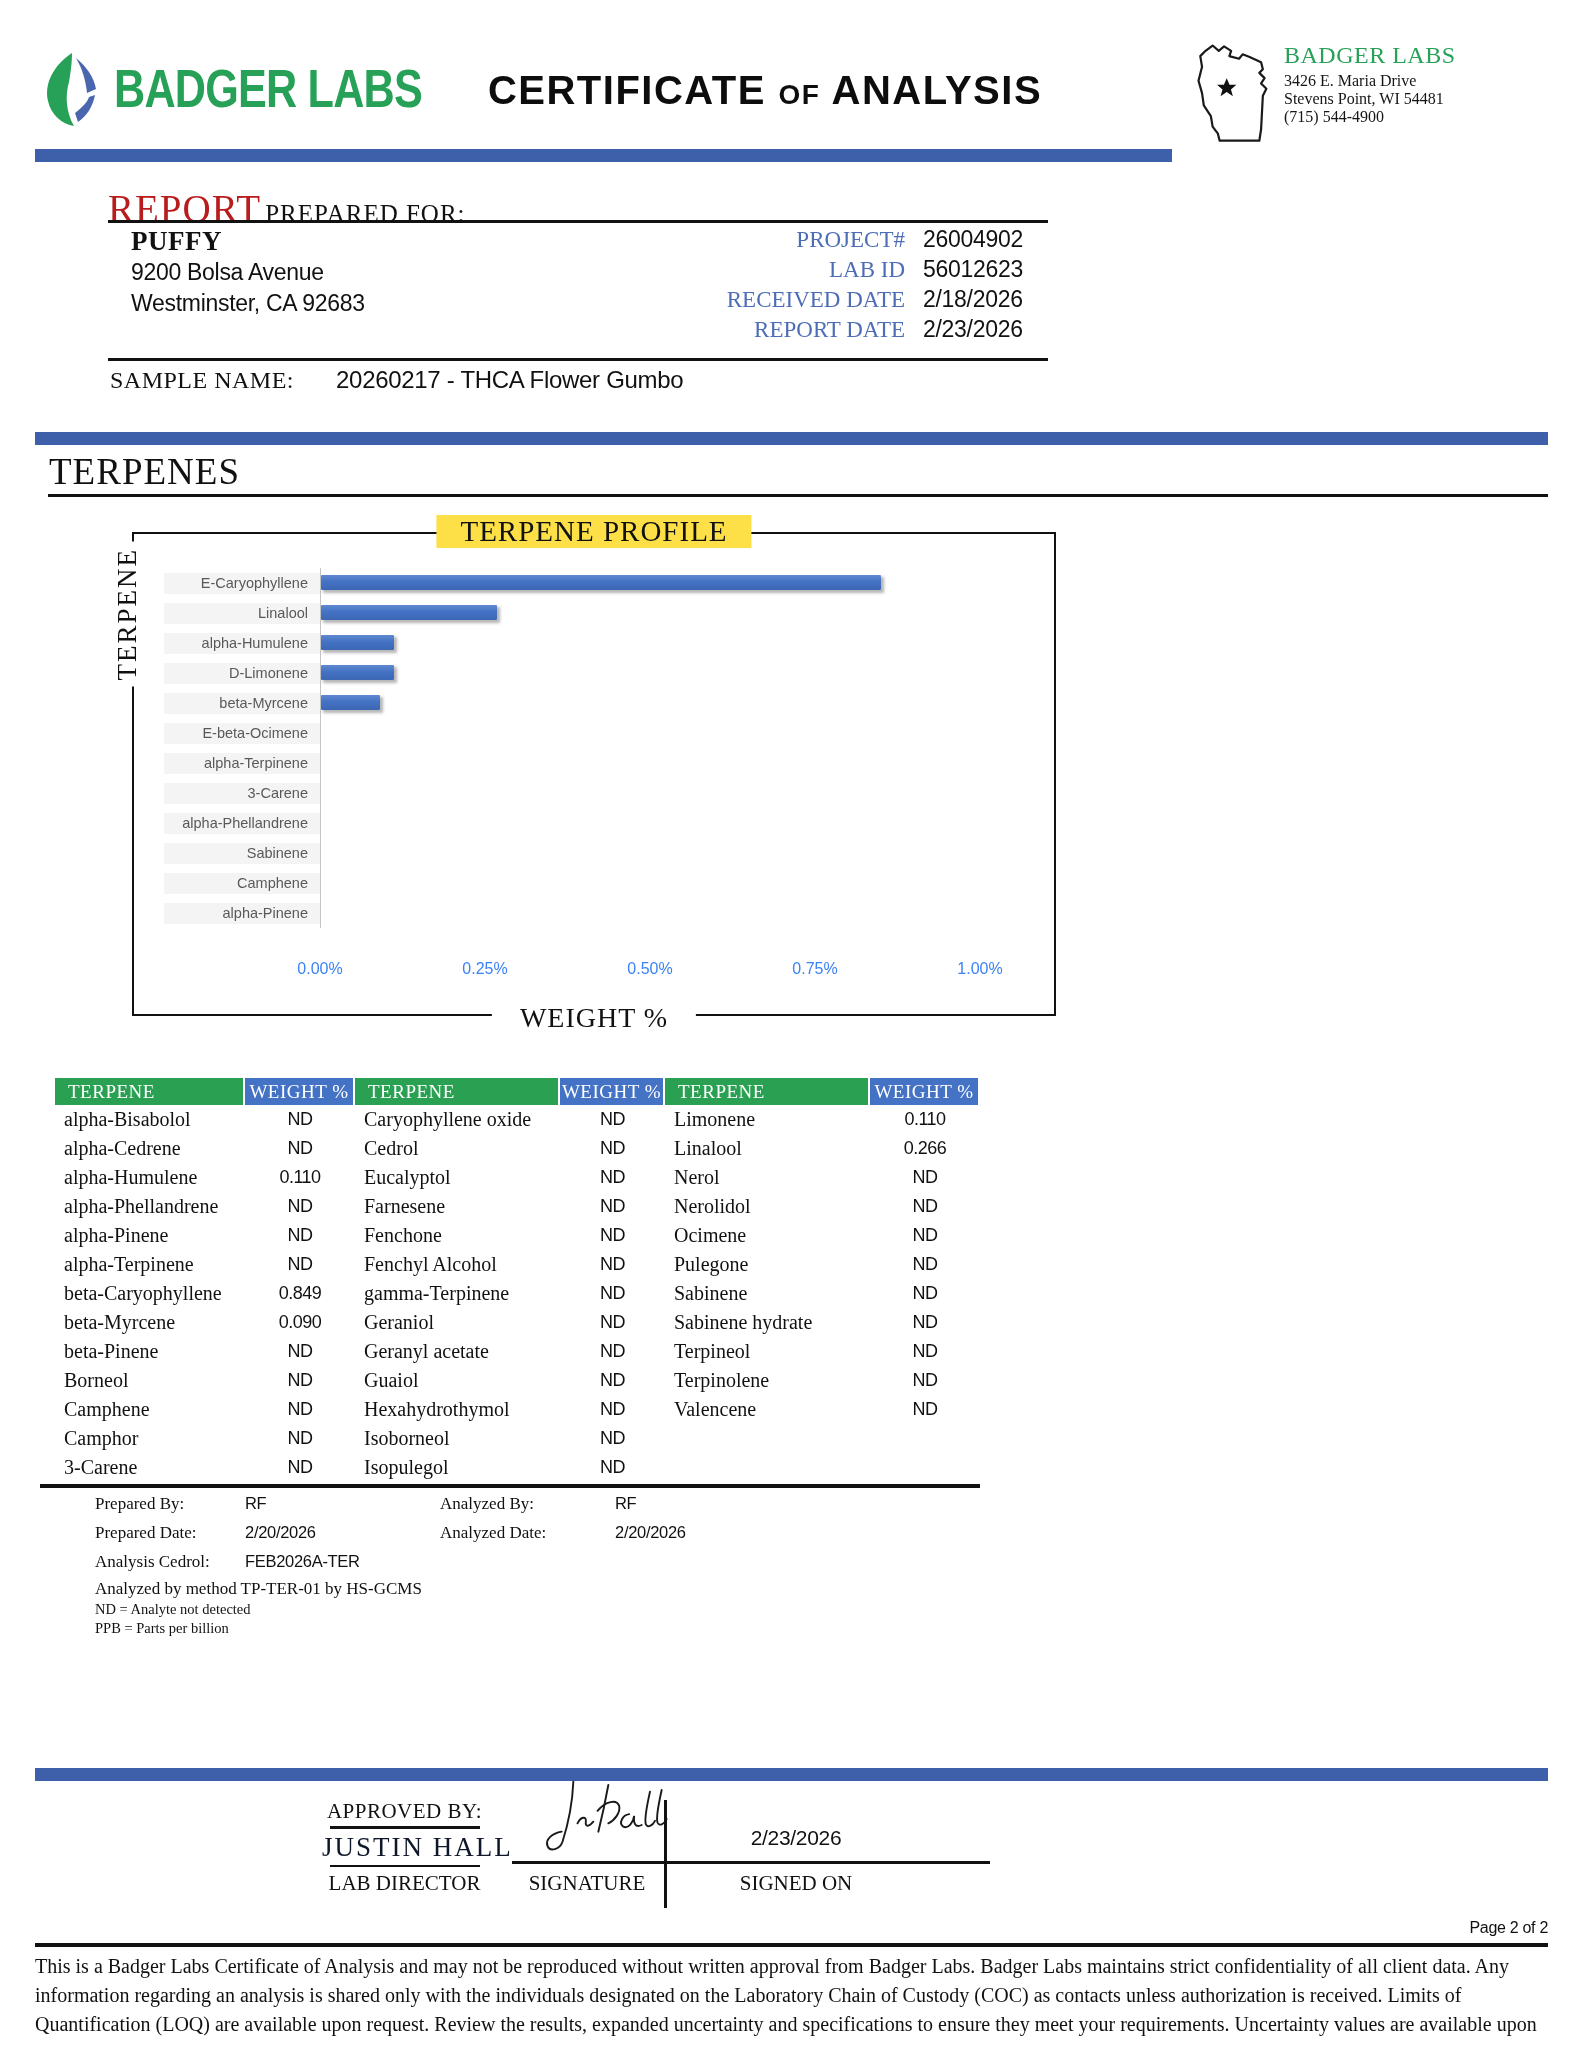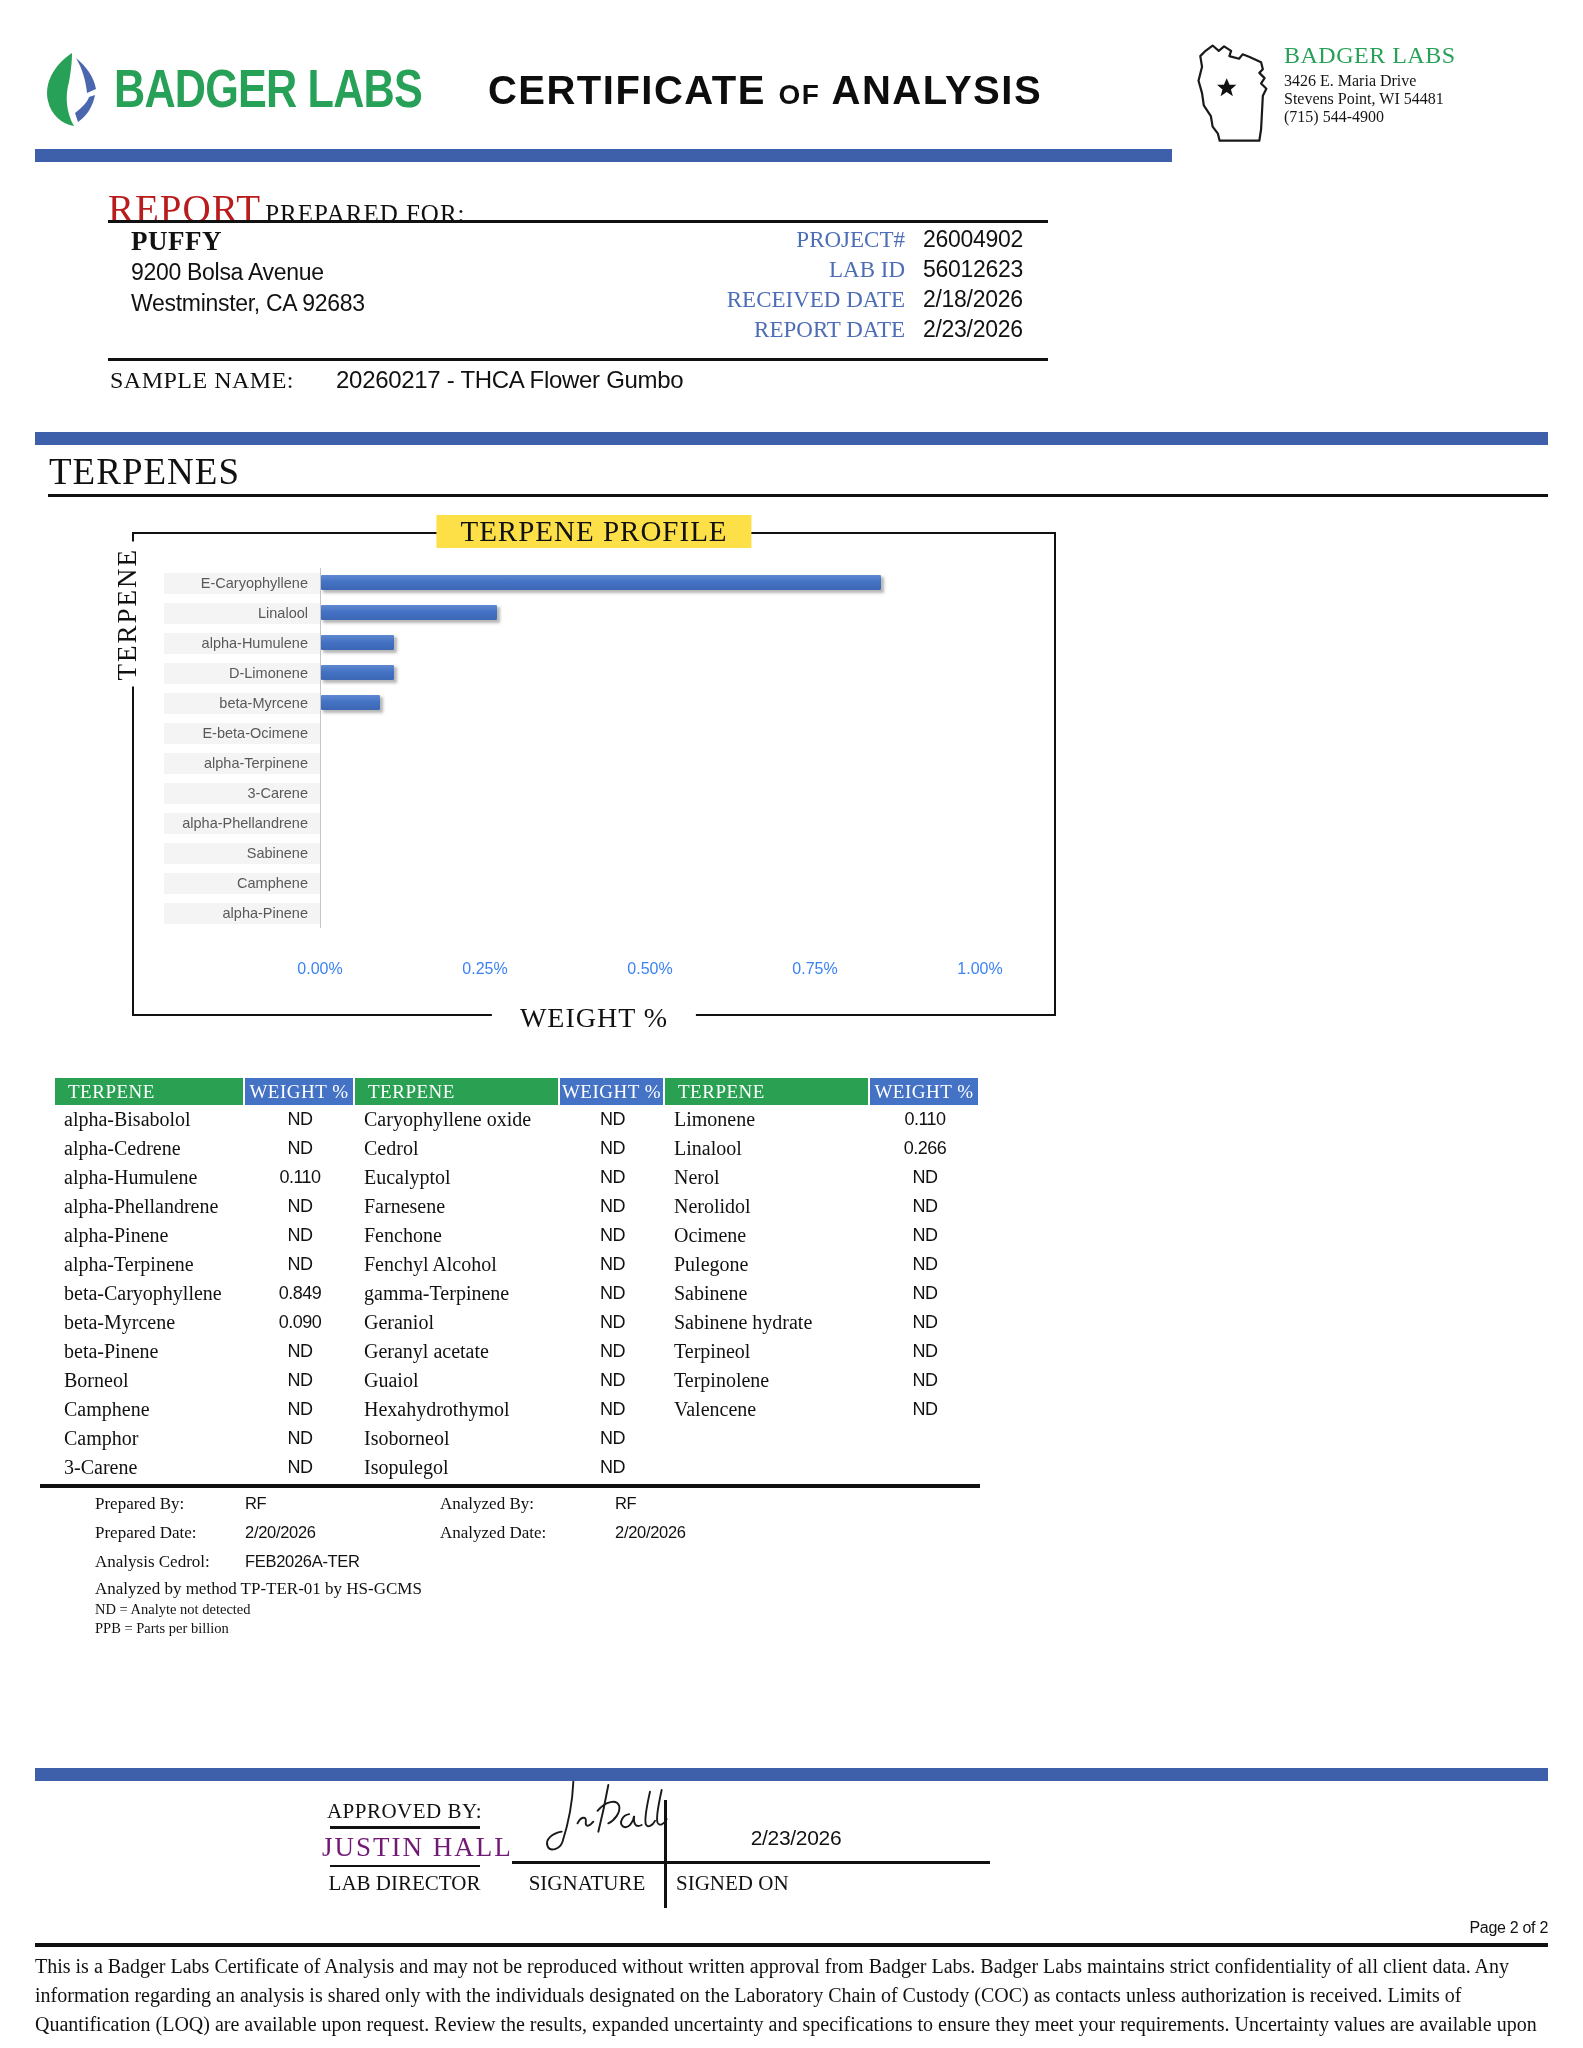--- a/index.html
+++ b/index.html
@@ -81,28 +81,28 @@
   .mlabel{font-size:17px;}
   .mvalue{font-family:"Liberation Sans",sans-serif;font-size:16.5px;letter-spacing:-.3px;}
   .meta-notes{left:95px;top:1578px;}
   .mnote{font-size:17px;line-height:22px;}
   .mnote.small{font-size:14.5px;line-height:19px;}
 
   
   .appr-col{left:322px;top:1799px;width:165px;text-align:center;}
   .appr-label{font-size:21px;letter-spacing:.5px;white-space:nowrap;}
   .appr-line{height:2.5px;background:#111;width:150px;margin:2px auto 0 auto;}
-  .appr-name{color:#701a75;font-size:27px;letter-spacing:2px;white-space:nowrap;margin-top:3px;}
+  .appr-name{color:#0f172a;font-size:27px;letter-spacing:2px;white-space:nowrap;margin-top:3px;}
   .appr-title{font-size:21px;margin-top:4px;white-space:nowrap;}
   .sig-svg{left:530px;top:1770px;}
   .sig-line{left:512px;top:1861px;width:478px;height:3px;background:#111;}
   .sig-label{left:512px;top:1871px;width:150px;text-align:center;font-size:21px;}
   .appr-divider{left:664px;top:1800px;width:3px;height:108px;background:#111;}
   .signed-date{left:676px;top:1826px;width:240px;text-align:center;font-size:21px;}
-  .signed-label{left:676px;top:1871px;width:240px;font-size:21px;}
+  .signed-label{left:676px;top:1871px;width:240px;text-align:center;font-size:21px;}
 
   
   .page-label{left:1330px;top:1919px;width:218px;text-align:right;font-size:16px;}
   .bottom-rule{left:35px;top:1943px;width:1513px;height:4px;background:#111;}
   .disclaimer{left:35px;top:1952px;width:1513px;font-size:20px;line-height:1.45;}
 </style>
 </head>
 <body>
 
 <div class="page">

